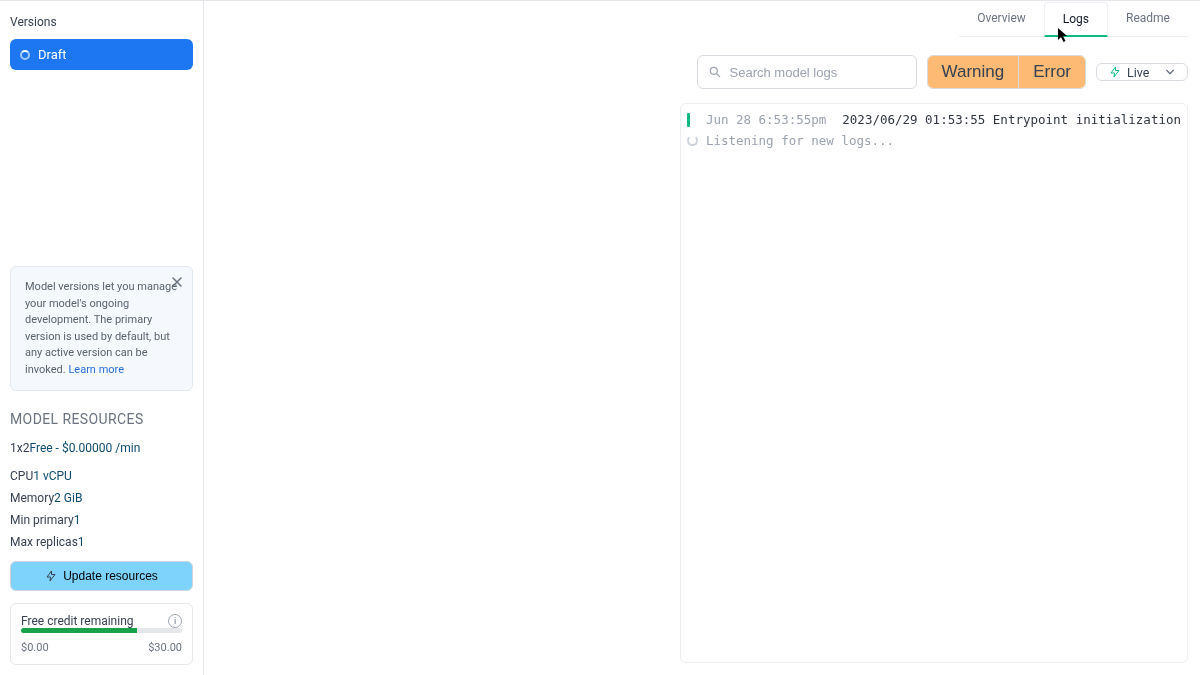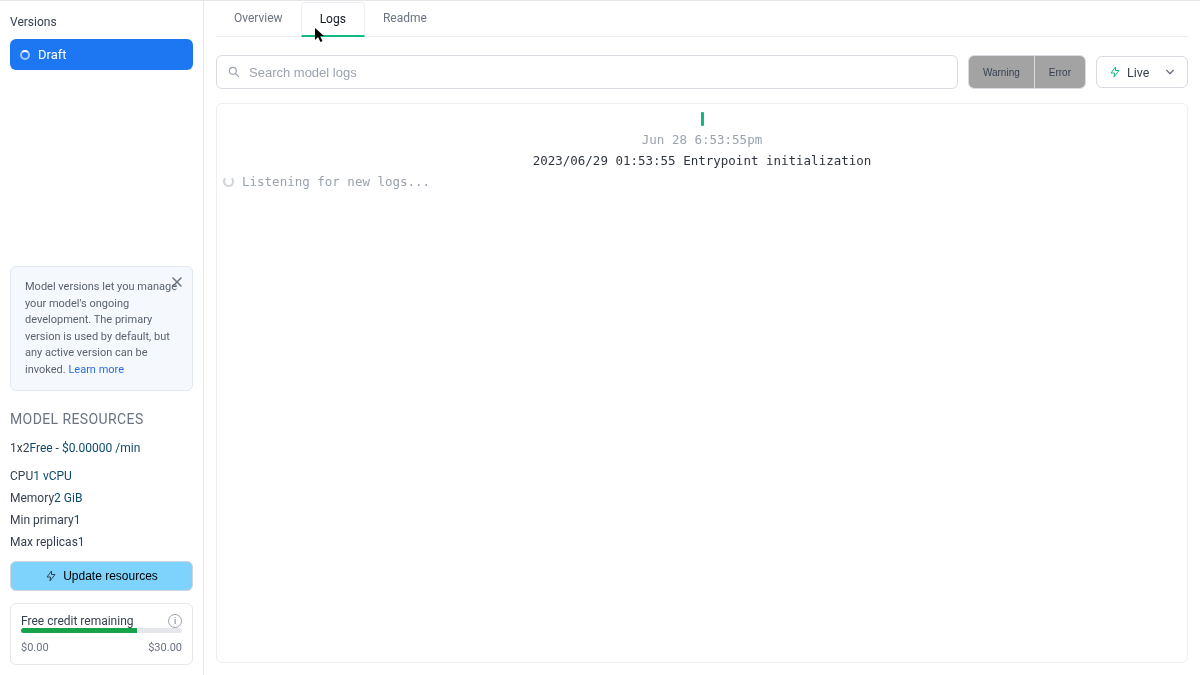--- a/index.html
+++ b/index.html
@@ -90,21 +90,21 @@
     display:flex;align-items:center;justify-content:center;
     font-size: 9px; color: #6b7280;
   }
   .progress {
     height: 5px; background: #e5e7eb; border-radius: 3px; overflow: hidden;
     margin-bottom: 8px;
   }
   .progress .fill { height: 100%; background: #16a34a; width: 72%; }
   .credit-nums { display:flex; justify-content: space-between; font-size: 11px; color:#6b7280; }
 
-  .main { flex: 1; display: flex; flex-direction: column; padding: 0 12px 12px 12px; }
+  .main { flex: 1; display: flex; flex-direction: column; padding: 0 12px 12px 12px; align-items: flex-end; }
   .tab-bar {
     display: flex; align-items: center; gap: 0;
     height: 36px;
     border-bottom: 1px solid #eceef1;
     margin: 0 0 18px 0;
     position: relative;
   }
   .tab {
     padding: 0 18px; height: 100%;
     display:flex; align-items:center;
@@ -136,48 +136,47 @@
     width: 100%; height: 100%; border: none; outline: none;
     padding: 0 10px 0 32px; font-size: 13px; color: #374151;
     background: transparent; border-radius: 6px;
   }
   .search-input::placeholder { color: #9ca3af; }
   .seg {
     display: flex; border: 1px solid #d7dbe0; border-radius: 6px; overflow: hidden;
     height: 34px;
   }
   .seg button {
-    border: none; background: #a3a3a3; padding: 0 14px; font-size: 10px;
+    border: none; background: #fdba74; padding: 0 14px; font-size: 17px;
     color: #374151; cursor: pointer;
   }
   .seg button + button { border-left: 1px solid #d7dbe0; }
   .live-dd {
-    height: 32px; border: 1px solid #d7dbe0; border-radius: 6px;
+    height: 18px; border: 1px solid #d7dbe0; border-radius: 6px;
     background: #ffffff; padding: 0 12px; display:flex; align-items:center; gap:8px;
     font-size: 12.5px; color:#374151; cursor:pointer; min-width: 92px;
     justify-content: space-between;
   }
   .live-left { display:flex; align-items:center; gap:6px; }
   .bolt { color: #10b981; }
   .chev { color: #6b7280; }
 
   .log-area {
     flex: 1;
     border: 1px solid #eceef1;
     border-radius: 6px;
     padding: 6px 0;
     font-family: ui-monospace, SFMono-Regular, Menlo, Consolas, monospace;
     font-size: 12.5px;
     color: #4b5563;
     overflow: hidden;
   }
   .log-line {
-    display: flex; align-items: center; gap: 6px;
+    display: flex; align-items: center; gap: 16px;
     padding: 2px 6px;
-    flex-direction: column;
   }
   .log-bar { width: 3px; height: 14px; background: #10b981; border-radius: 1px; }
   .log-ts { color: #9aa2ae; }
   .log-msg { color: #303640; }
   .listen-line {
     display:flex; align-items:center; gap:8px;
     padding: 4px 6px;
     color: #9aa2ae;
   }
   .spin {

